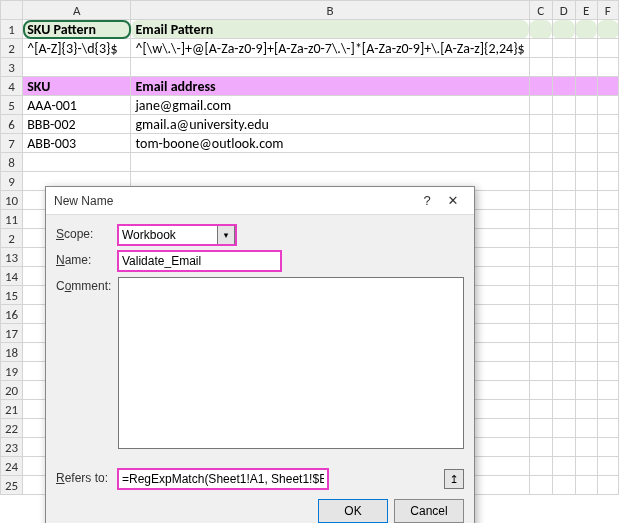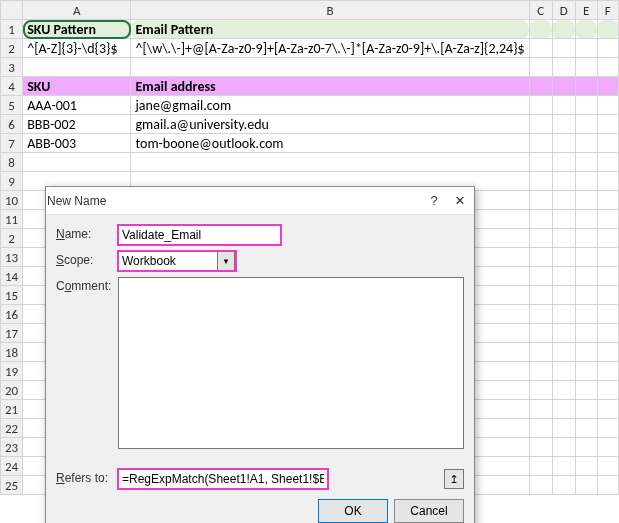--- a/index.html
+++ b/index.html
@@ -16,21 +16,21 @@
     .grid .colD { width: 55px; }
     .grid .colE { width: 55px; }
     .grid .colF { width: 55px; }
     .hdr-row td:not(.rowhead) { background: #e2efda; font-weight: bold; border-radius: 8px; }
     .sub-row td:not(.rowhead) { background: #f0abfc; font-weight: bold; }
     .selected { outline: 2px solid #217346; outline-offset: -2px; position: relative; }
     .sel-handle { position: absolute; width: 6px; height: 6px; background: #217346; right: -3px; bottom: -3px; }
     .overflow { overflow: visible !important; }
     
     .dialog { position: absolute; left: 45px; top: 186px; width: 430px; background: #f0f0f0; border: 1px solid #888; box-shadow: 2px 2px 8px rgba(0,0,0,0.3); font-family: 'Segoe UI', Tahoma, sans-serif; font-size: 12px; }
-    .titlebar { background: #fff; padding: 6px 1px; border-bottom: 1px solid #ddd; display: flex; align-items: center; }
+    .titlebar { background: #fff; padding: 6px 8px; border-bottom: 1px solid #ddd; display: flex; align-items: center; }
     .titlebar .title { flex: 1; font-size: 12px; color: #333; }
     .titlebar .tbtn { width: 26px; text-align: center; color: #333; font-size: 13px; cursor: pointer; }
     .dlg-body { padding: 10px 10px 12px 10px; }
     .dlg-row { display: flex; align-items: flex-start; margin-bottom: 6px; }
     .dlg-label { width: 62px; font-size: 12px; color: #333; padding-top: 2px; }
     .dlg-label .u { text-decoration: underline; }
     .dlg-input { flex: 1; border: 1px solid #767676; background: #fff; font-size: 12px; padding: 2px 3px; height: 20px; font-family: inherit; }
     .hl-pink { outline: 2px solid #e83ec7; outline-offset: -1px; }
     .scope-wrap { display: flex; flex: 1; }
     .scope-input { width: 100px; border: 1px solid #767676; background: #fff; padding: 2px 3px; height: 20px; font-size: 12px; font-family: inherit; }
@@ -289,31 +289,31 @@
 </div>
 
 <div class="dialog">
   <div class="titlebar">
     <span class="title">New Name</span>
     <span class="tbtn">?</span>
     <span class="tbtn">✕</span>
   </div>
   <div class="dlg-body">
     <div class="dlg-row">
-      <div class="dlg-label"><span class="u">N</span>ame:</div>
-      <input class="dlg-input hl-pink" style="flex: 0 0 112px;" value="Validate_Email">
-    </div>
-    <div class="dlg-row">
       <div class="dlg-label"><span class="u">S</span>cope:</div>
       <div class="scope-wrap hl-pink" style="flex:0 0 118px">
         <input class="scope-input" value="Workbook" style="">
         <div class="scope-btn">
             <span class="chev">▾</span>
           </div>
       </div>
+    </div>
+    <div class="dlg-row">
+      <div class="dlg-label"><span class="u">N</span>ame:</div>
+      <input class="dlg-input hl-pink" style="flex: 0 0 112px;" value="Validate_Email">
     </div>
     <div class="dlg-row">
       <div class="dlg-label">C<span class="u">o</span>mment:</div>
       <textarea class="comment-box" style=""></textarea>
     </div>
     <div class="dlg-row" style="margin-top:20px">
       <div class="dlg-label"><span class="u">R</span>efers to:</div>
       <div class="refers-wrap">
         <input class="refers-input hl-pink" style="flex: 0 0 210px;" value="=RegExpMatch(Sheet1!A1, Sheet1!$B$2)">
         <div style="flex:1"></div>

